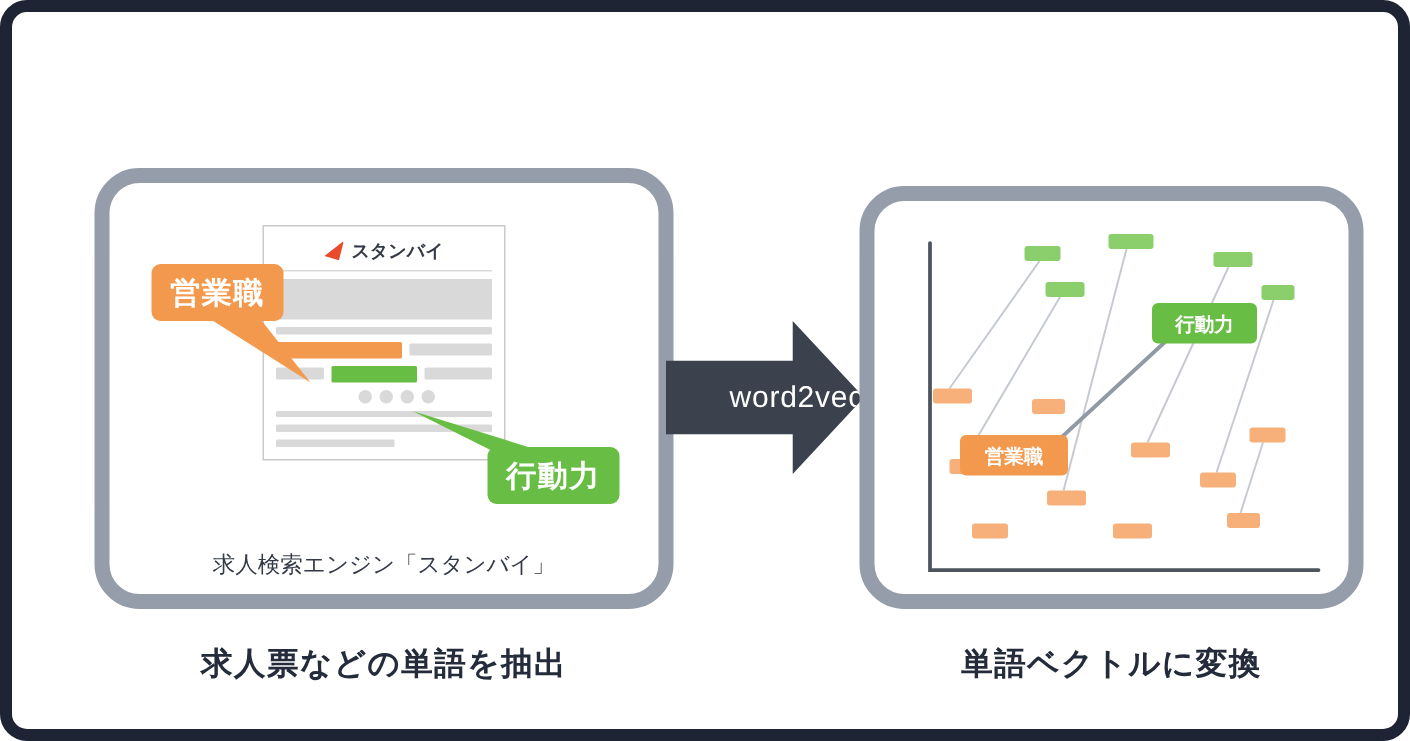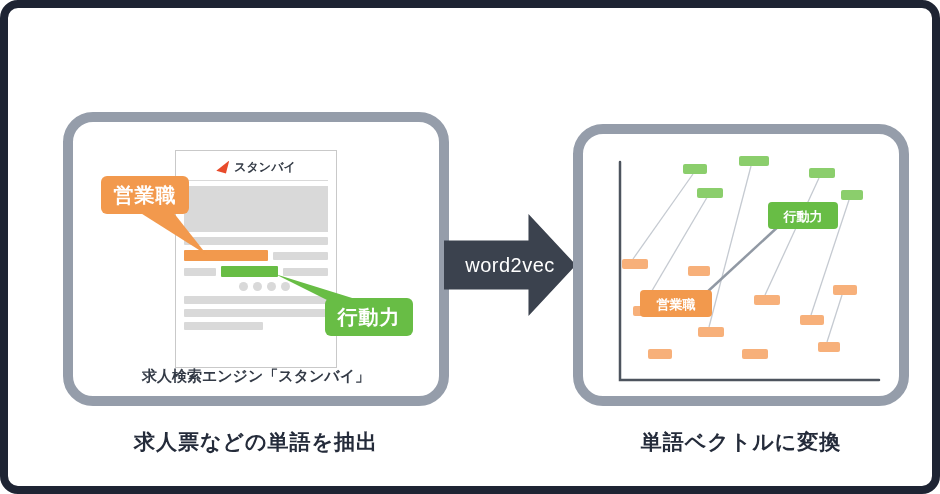--- a/index.html
+++ b/index.html
@@ -20,21 +20,21 @@
 
   .panel {
     position:absolute; background:#fff;
     border:10px solid var(--panel-border,#959daa); border-radius:30px;
   }
   .panel-left  { left:55px;  top:104px; width:386px; height:294px; }
   .panel-right { left:565px; top:116px; width:336px; height:282px; }
 
   
   .doc {
-    position:absolute; left:102px; top:28px; width:162px; height:218px;
+    position:absolute; left:102px; top:28px; width:162px; height:157px;
     background:#fff; border:1px solid #c9c9c9;
     padding:8px; display:flex; flex-direction:column; gap:5px; z-index:1;
   }
   .logo-row { display:flex; align-items:center; justify-content:center; gap:5px; height:16px; }
   .logo-icon { width:13px; height:13px; background:var(--logo-red,#e84b2b);
                clip-path:polygon(0 78%, 100% 0, 74% 100%); }
   .logo-text { font-size:12px; font-weight:bold; color:#333a45; }
   .doc-divider { height:1px; background:#d9d9d9; }
   .doc-block { height:46px; background:var(--doc-gray,#d9d9d9); }
   .doc-bar { height:8px; background:var(--doc-gray,#d9d9d9); border-radius:1px; }
@@ -51,29 +51,29 @@
     display:flex; align-items:center; justify-content:center;
     color:#fff; font-size:20px; font-weight:bold; letter-spacing:1px;
   }
   .badge-orange { background:var(--orange,#f2994d); }
   .badge-green  { background:var(--green,#68bd45); }
   .badge-sales  { left:28px;  top:54px; }
   .badge-drive  { left:252px; top:176px; }
 
   .doc-caption {
     position:absolute; left:0; right:0; bottom:10px; z-index:3;
-    text-align:center; font-size:15px; font-weight:bold; color:#333a46;
+    text-align:center; font-size:15px; font-weight:normal; color:#333a46;
   }
 
   
   .arrow {
     position:absolute; left:436px; top:206px; width:132px; height:102px;
     background:var(--arrow-fill,#3b424e);
     clip-path:polygon(0 26%, 64% 26%, 64% 0, 100% 50%, 64% 100%, 64% 74%, 0 74%);
-    display:flex; align-items:center; justify-content:center;
+    display:flex; align-items:center; justify-content:flex-end;
   }
   .arrow-label { color:#fff; font-size:20px; letter-spacing:0.5px; }
 
   
   .scatter { position:absolute; left:0; top:0; width:316px; height:262px; }
 
   
   .footer-caption {
     position:absolute; top:420px; text-align:center;
     font-size:21px; font-weight:bold; color:#242b3a; letter-spacing:1px;

